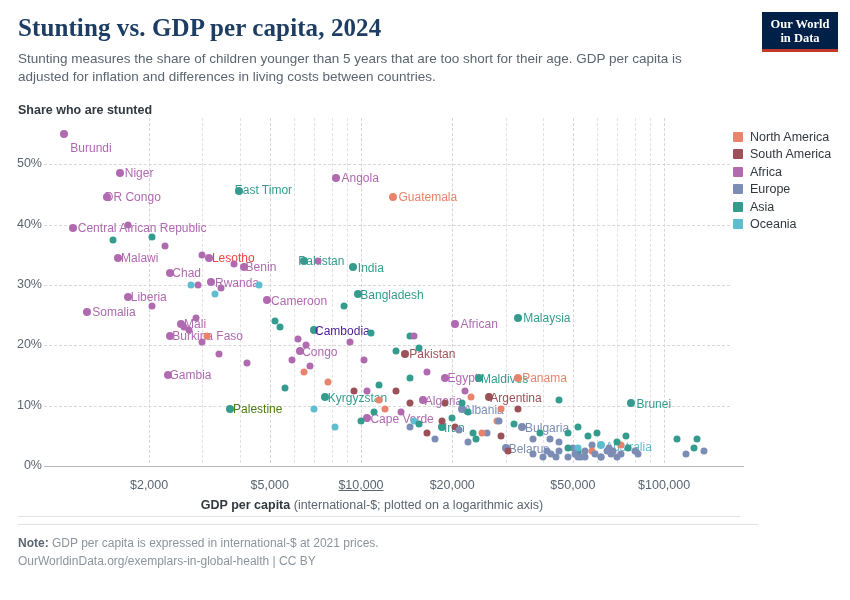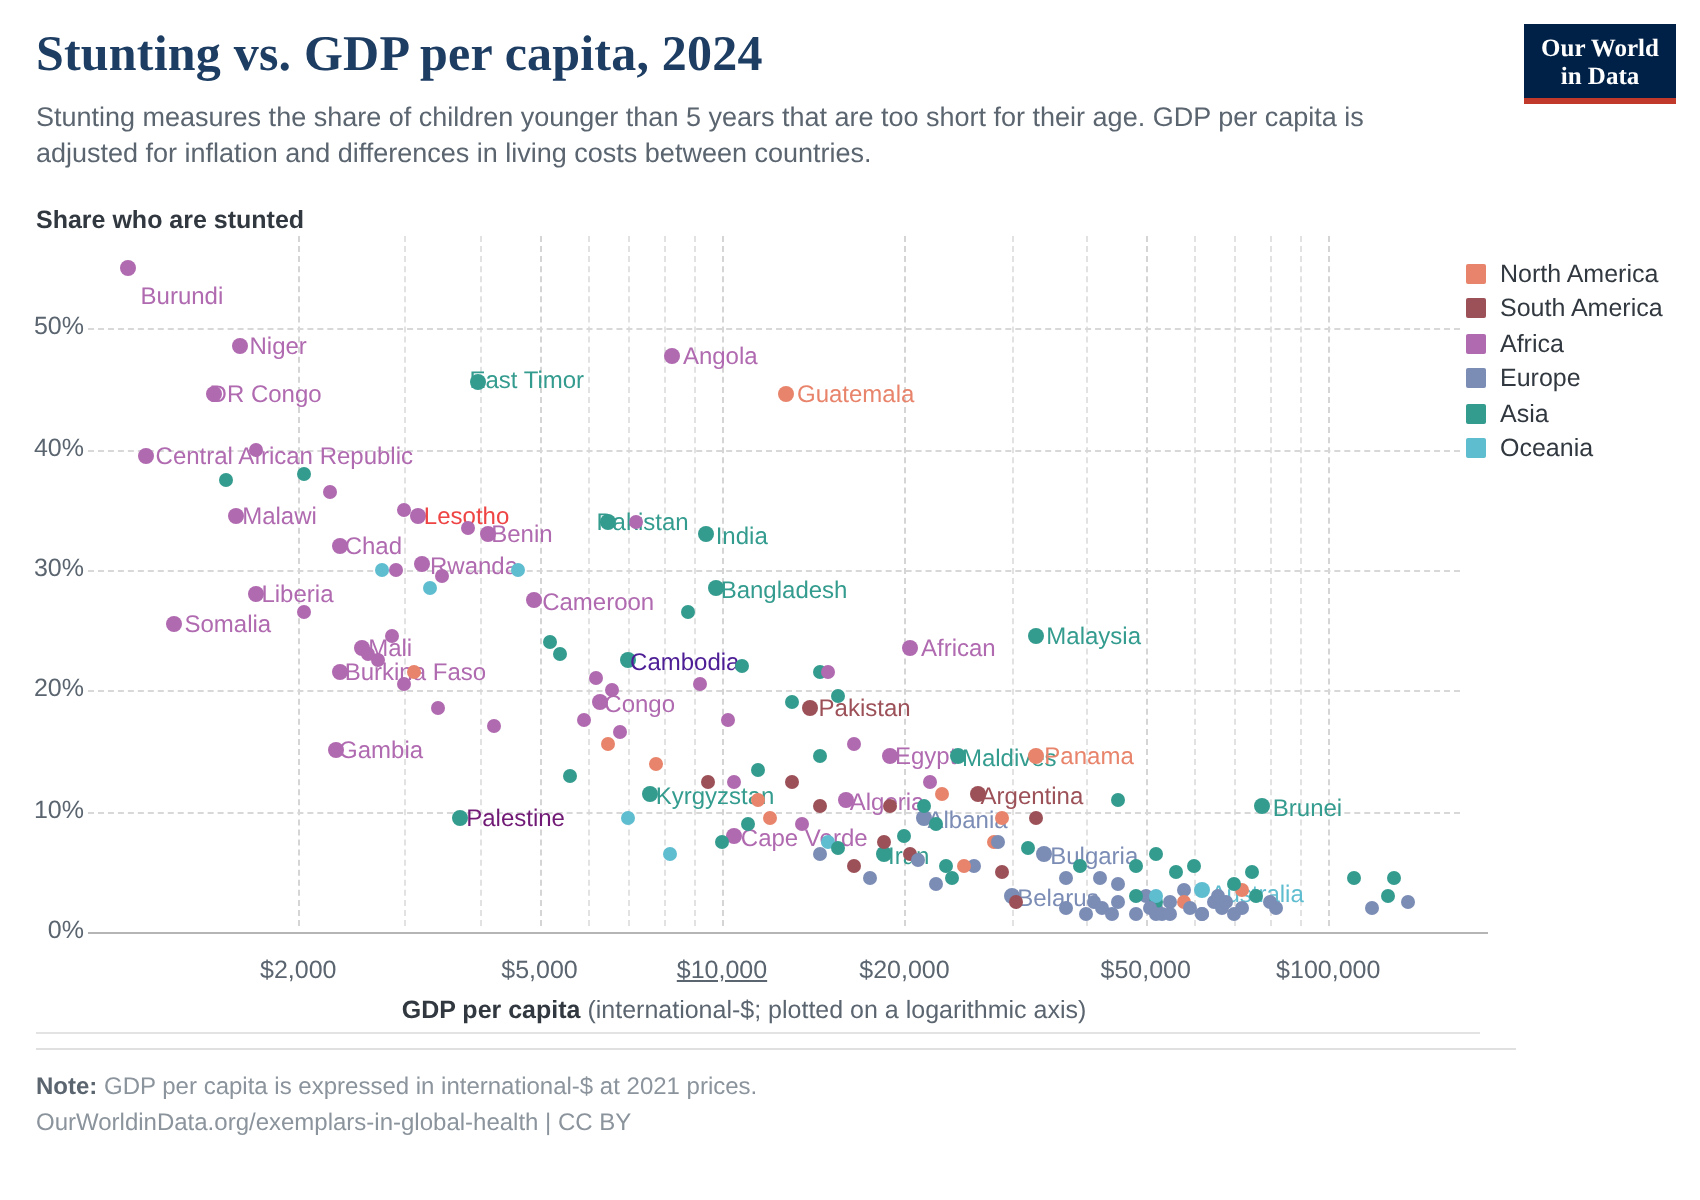--- a/index.html
+++ b/index.html
@@ -234,21 +234,21 @@
       <div class="dot" title="Guinea" style="left: 188.629px; top: 212.211px; background: rgb(176, 106, 176);"></div>
       <div class="dot big" title="Congo" style="left: 300.173px; top: 233.333px; background: rgb(176, 106, 176);"></div>
       <div class="ptlabel" style="left: 302.173px; top: 228.333px; color: rgb(176, 106, 176);">Congo</div>
       <div class="dot big" title="Ecuador" style="left: 405.293px; top: 236.351px; background: rgb(156, 81, 88);"></div>
       <div class="ptlabel" style="left: 409.293px; top: 230.351px; color: rgb(156, 81, 88);">Pakistan</div>
       <div class="dot big" title="Gambia" style="left: 167.52px; top: 257.474px; background: rgb(176, 106, 176);"></div>
       <div class="ptlabel" style="left: 169.52px; top: 251.474px; color: rgb(176, 106, 176);">Gambia</div>
       <div class="dot big" title="Kyrgyzstan" style="left: 324.869px; top: 278.596px; background: rgb(52, 156, 143);"></div>
       <div class="ptlabel" style="left: 327.869px; top: 273.596px; color: rgb(52, 156, 143);">Kyrgyzstan</div>
       <div class="dot big" title="Palestine" style="left: 230.108px; top: 290.667px; background: rgb(52, 156, 143);"></div>
-      <div class="ptlabel" style="left: 233.108px; top: 284.667px; color: #701a75;">Palestine</div>
+      <div class="ptlabel" style="left: 233.108px; top: 284.667px; color: #4d7c0f;">Palestine</div>
       <div class="dot big" title="Egypt" style="left: 445.496px; top: 260.491px; background: rgb(176, 106, 176);"></div>
       <div class="ptlabel" style="left: 447.496px; top: 254.491px; color: rgb(176, 106, 176);">Egypt</div>
       <div class="dot big" title="Maldives" style="left: 478.965px; top: 260.491px; background: rgb(52, 156, 143);"></div>
       <div class="ptlabel" style="left: 480.965px; top: 255.491px; color: rgb(52, 156, 143);">Maldives</div>
       <div class="dot big" title="Panama" style="left: 518.174px; top: 260.491px; background: rgb(232, 132, 107);"></div>
       <div class="ptlabel" style="left: 522.174px; top: 254.491px; color: rgb(232, 132, 107);">Panama</div>
       <div class="dot big" title="Argentina" style="left: 489.295px; top: 278.596px; background: rgb(156, 81, 88);"></div>
       <div class="ptlabel" style="left: 490.295px; top: 273.596px; color: rgb(156, 81, 88);">Argentina</div>
       <div class="dot big" title="Algeria" style="left: 422.872px; top: 281.614px; background: rgb(176, 106, 176);"></div>
       <div class="ptlabel" style="left: 424.872px; top: 276.614px; color: rgb(176, 106, 176);">Algeria</div>

